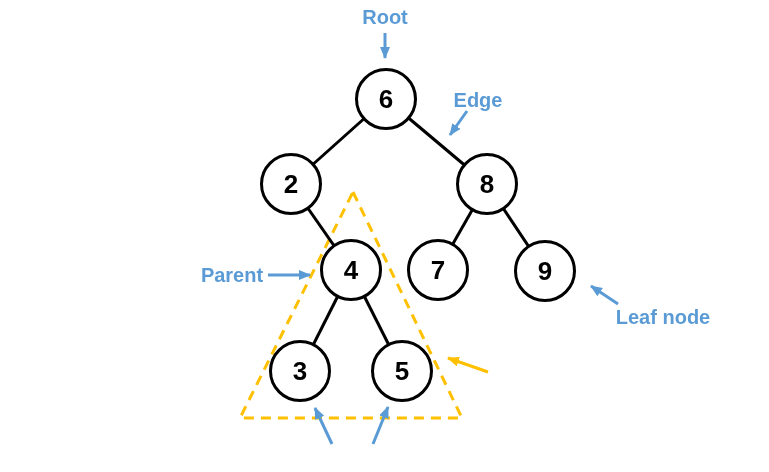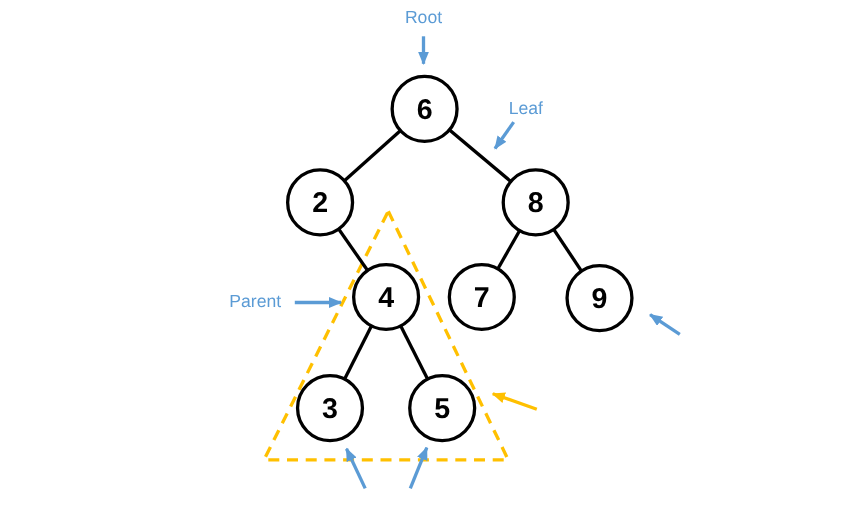--- a/index.html
+++ b/index.html
@@ -33,22 +33,22 @@
     justify-content: center;
     font-size: 26px;
     font-weight: bold;
     color: #000000;
     z-index: 2;
     box-sizing: content-box;
   }
   .label {
     position: absolute;
     transform: translateX(-50%);
-    font-size: 16px;
-    font-weight: normal;
+    font-size: 20px;
+    font-weight: bold;
     color: #5B9BD5;
     white-space: nowrap;
     line-height: 20px;
     z-index: 3;
   }
   .label.orange {
     color: #FFC000;
   }
 </style>
 </head>
@@ -90,16 +90,17 @@
     <line x1="385" y1="33" x2="385" y2="58" stroke="#5B9BD5" stroke-width="3" marker-end="url(#arrow-blue)"></line>
     <line x1="467" y1="111" x2="450" y2="135" stroke="#5B9BD5" stroke-width="3" marker-end="url(#arrow-blue)"></line>
     <line x1="268" y1="275" x2="310" y2="275" stroke="#5B9BD5" stroke-width="3" marker-end="url(#arrow-blue)"></line>
     <line x1="618" y1="304" x2="591" y2="286" stroke="#5B9BD5" stroke-width="3" marker-end="url(#arrow-blue)"></line>
     <line x1="332" y1="444" x2="315" y2="408" stroke="#5B9BD5" stroke-width="3" marker-end="url(#arrow-blue)"></line>
     <line x1="373" y1="444" x2="388" y2="407" stroke="#5B9BD5" stroke-width="3" marker-end="url(#arrow-blue)"></line>
     <line x1="488" y1="372" x2="448" y2="358" stroke="#FFC000" stroke-width="3" marker-end="url(#arrow-orange)"></line>
   </svg>
 
   <div class="label" style="left:385px; top:7px;">Root</div>
-  <div class="label" style="left:478px; top:90px;">Leaf</div>
+  <div class="label" style="left:478px; top:90px;">Edge</div>
   <div class="label" style="left:232px; top:265px;">Parent</div>
+  <div class="label" style="left:663px; top:307px;">Leaf node</div>
 
 </div>
 
 </body></html>

